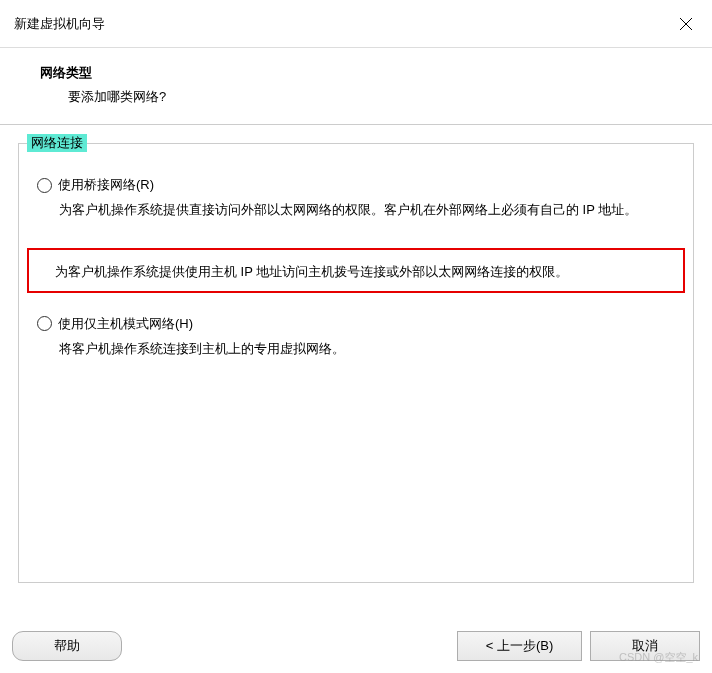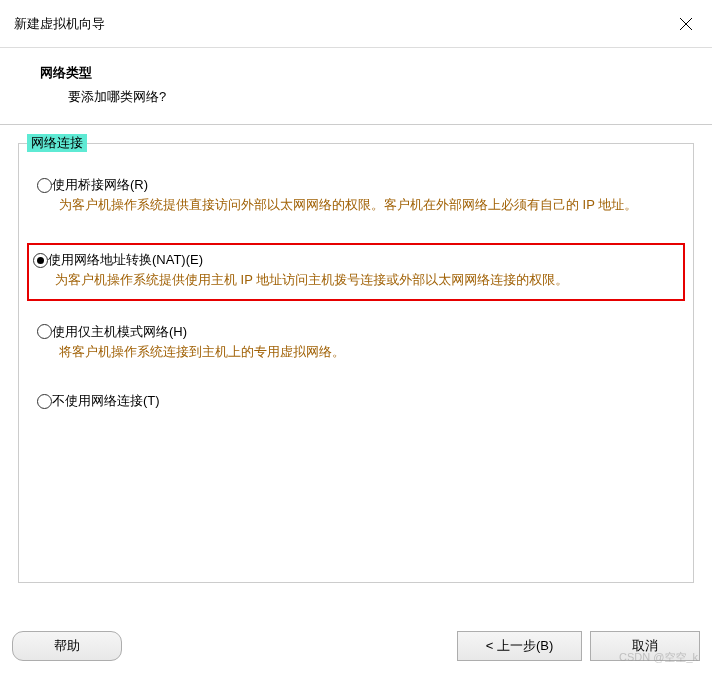--- a/index.html
+++ b/index.html
@@ -75,20 +75,21 @@
     .option-group.highlighted {
       border: 2px solid #e60000;
       padding: 6px 4px 8px 4px;
       margin-left: -6px;
       margin-right: -6px;
       margin-bottom: 20px;
     }
     .option-row {
       display: flex;
       align-items: center;
+      gap: 6px;
       cursor: pointer;
     }
     .radio {
       width: 15px;
       height: 15px;
       border: 1px solid #333;
       border-radius: 50%;
       display: inline-flex;
       align-items: center;
       justify-content: center;
@@ -102,22 +103,23 @@
       background: #000;
       border-radius: 50%;
       display: block;
     }
     .option-label {
       font-size: 13px;
     }
     .option-desc {
       font-size: 13px;
       padding-left: 22px;
+      margin-top: 5px;
       line-height: 1.65;
-      color: #a16207;
+      color: #000000;
     }
     .option-simple {
       margin-bottom: 18px;
     }
     .button-bar {
       position: absolute;
       bottom: 12px;
       left: 0;
       right: 0;
       display: flex;
@@ -178,41 +180,31 @@
 
     <div class="option-group">
       <div class="option-row">
         <span class="radio"></span>
         <span class="option-label">使用桥接网络(R)</span>
       </div>
       <div class="option-desc">为客户机操作系统提供直接访问外部以太网网络的权限。客户机在外部网络上必须有自己的 IP 地址。</div>
     </div>
 
     <div class="option-group highlighted">
-      <div class="option-row">
-        <span class="radio checked"></span>
-        <span class="option-label">使用网络地址转换(NAT)(E)</span>
-      </div>
       <div class="option-desc">为客户机操作系统提供使用主机 IP 地址访问主机拨号连接或外部以太网网络连接的权限。</div>
     </div>
 
     <div class="option-group">
       <div class="option-row">
         <span class="radio"></span>
         <span class="option-label">使用仅主机模式网络(H)</span>
       </div>
       <div class="option-desc">将客户机操作系统连接到主机上的专用虚拟网络。</div>
     </div>
 
-    <div class="option-group option-simple">
-      <div class="option-row">
-        <span class="radio"></span>
-        <span class="option-label">不使用网络连接(T)</span>
-      </div>
-    </div>
 
   </div>
 </div>
 
 <div class="button-bar">
   <button class="btn help">帮助</button>
   <div class="spacer"></div>
   <button class="btn back">&lt; 上一步(B)</button>
   <button class="btn cancel">取消</button>
 </div>

